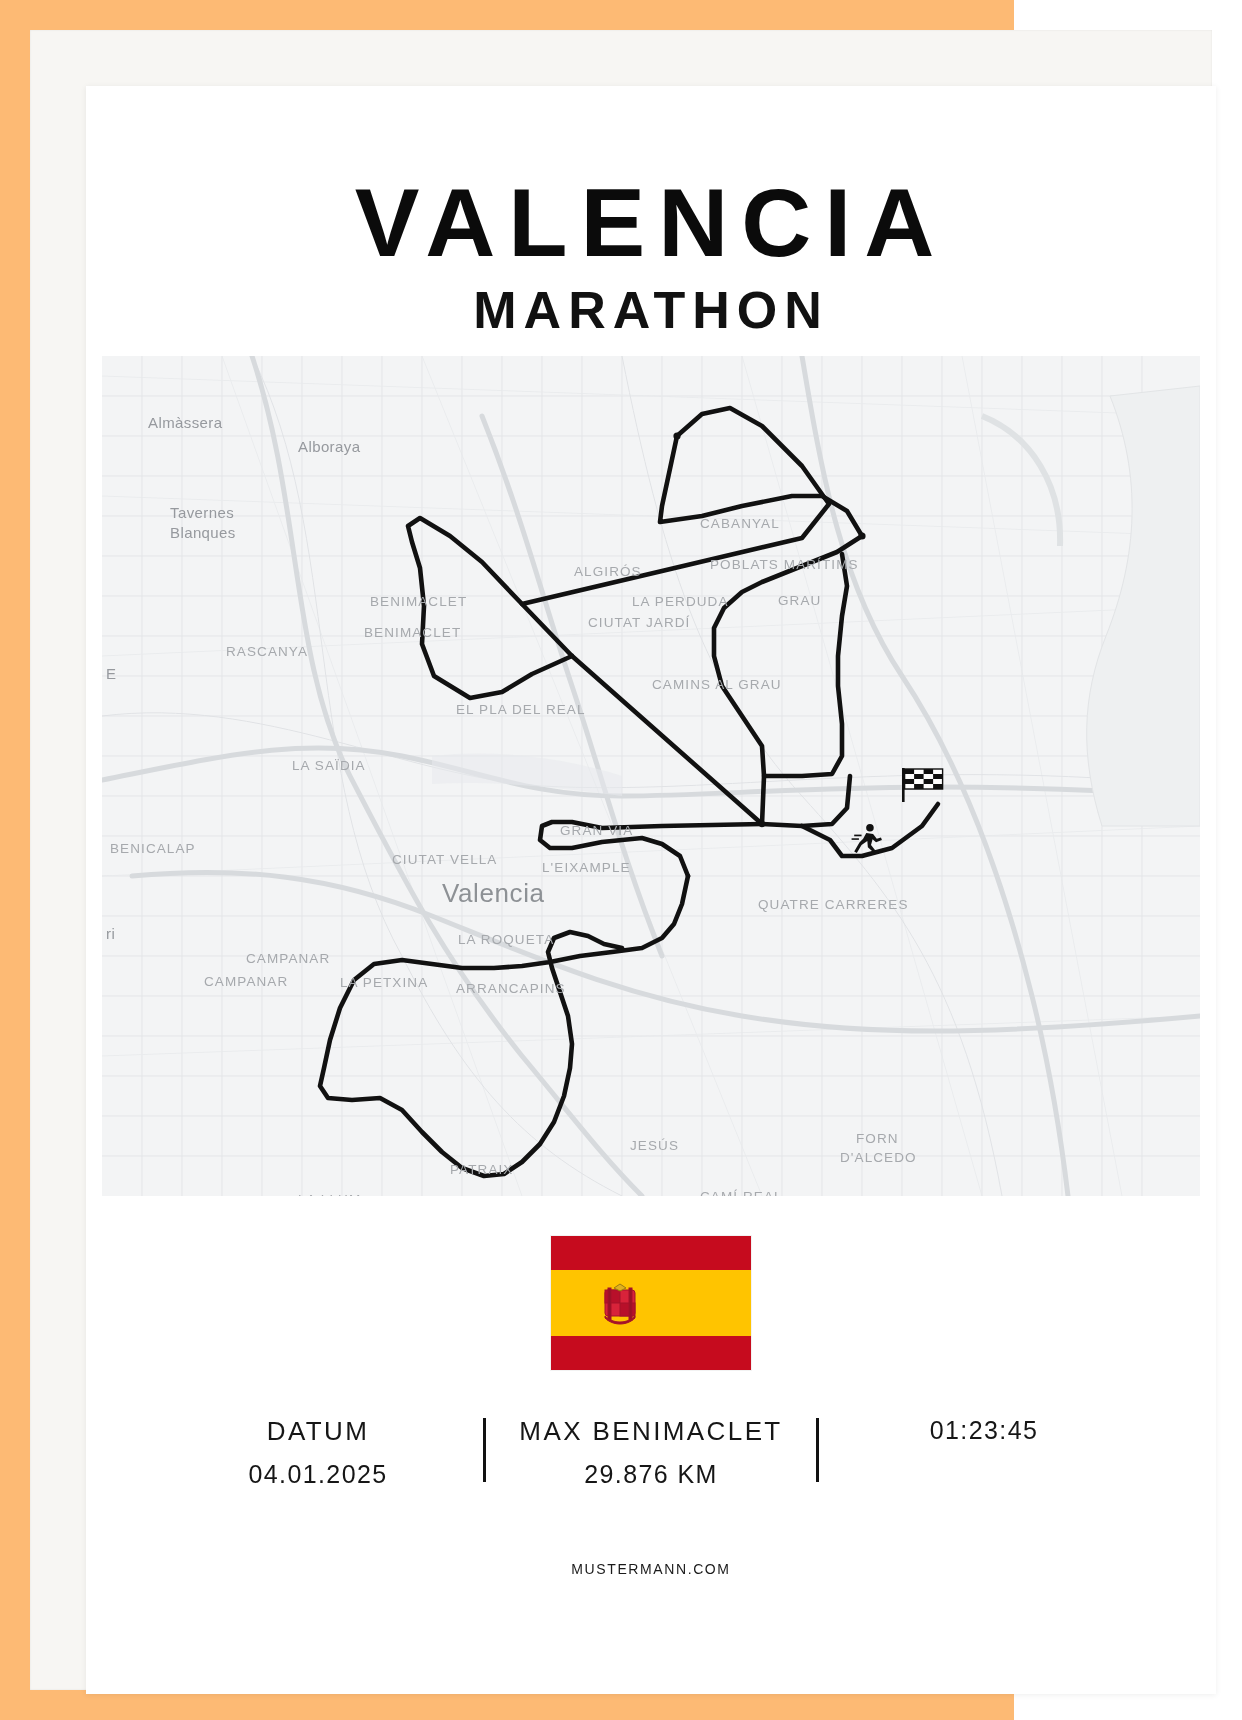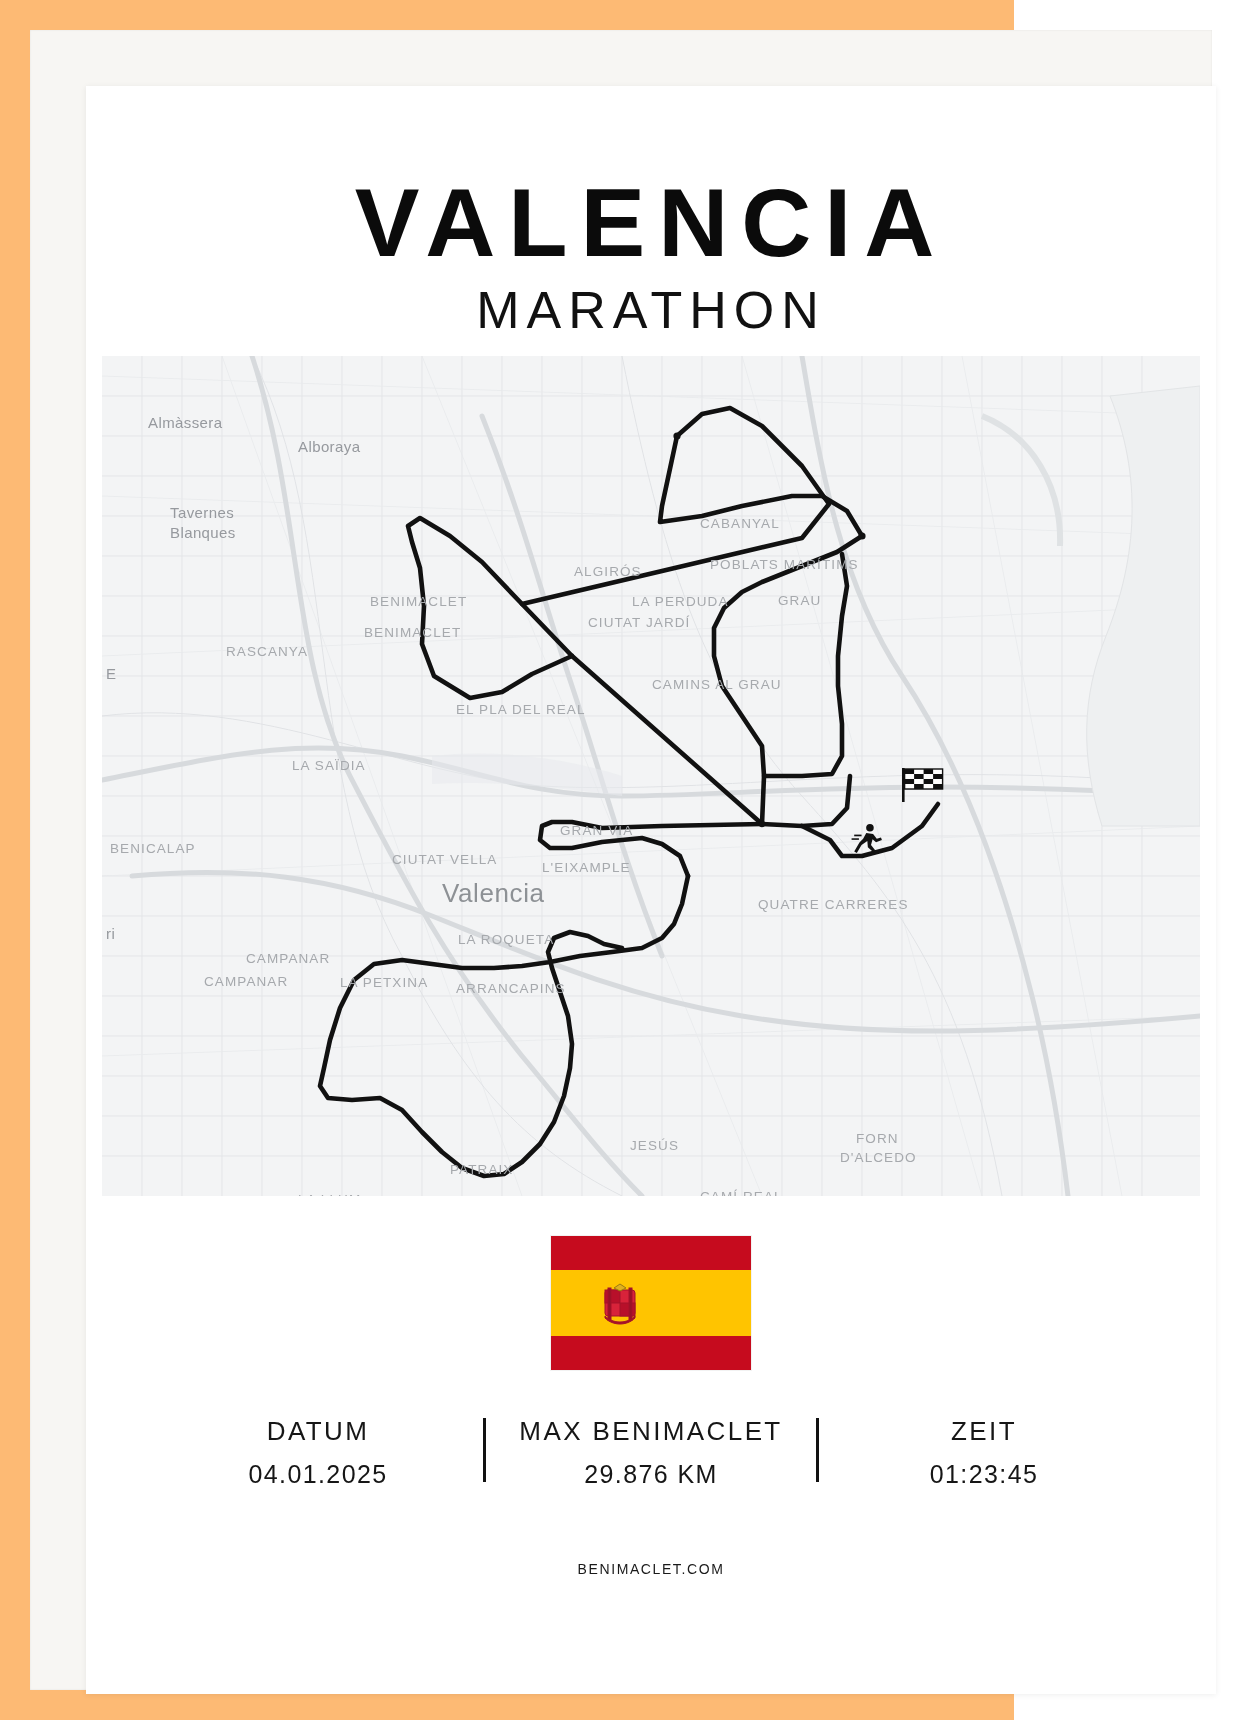--- a/index.html
+++ b/index.html
@@ -52,21 +52,21 @@
     color: #0b0b0b;
     line-height: 1;
     font-family: "Liberation Sans", sans-serif;
   }
   .subtitle {
     position: absolute;
     top: 198px;
     left: 0; right: 0;
     text-align: center;
     font-size: 52px;
-    font-weight: 400;
+    font-weight: 700;
     letter-spacing: 7px;
     color: #111111;
     line-height: 1;
   }
 
   
   .map-wrap {
     position: absolute;
     left: 16px;
     top: 270px;
@@ -447,22 +447,21 @@
           <div class="lbl">DATUM</div>
           <div class="val">04.01.2025</div>
         </div>
         <div class="divider"></div>
         <div class="stat">
           <div class="lbl">MAX BENIMACLET</div>
           <div class="val">29.876 KM</div>
         </div>
         <div class="divider"></div>
         <div class="stat">
-          <div class="lbl">ZEIT</div>
           <div class="val">01:23:45</div>
         </div>
       </div>
 
-      <div class="credit">BENIMACLET.COM</div>
+      <div class="credit">MUSTERMANN.COM</div>
 
     </div>
   </div>
 </div>
 
 </body></html>

